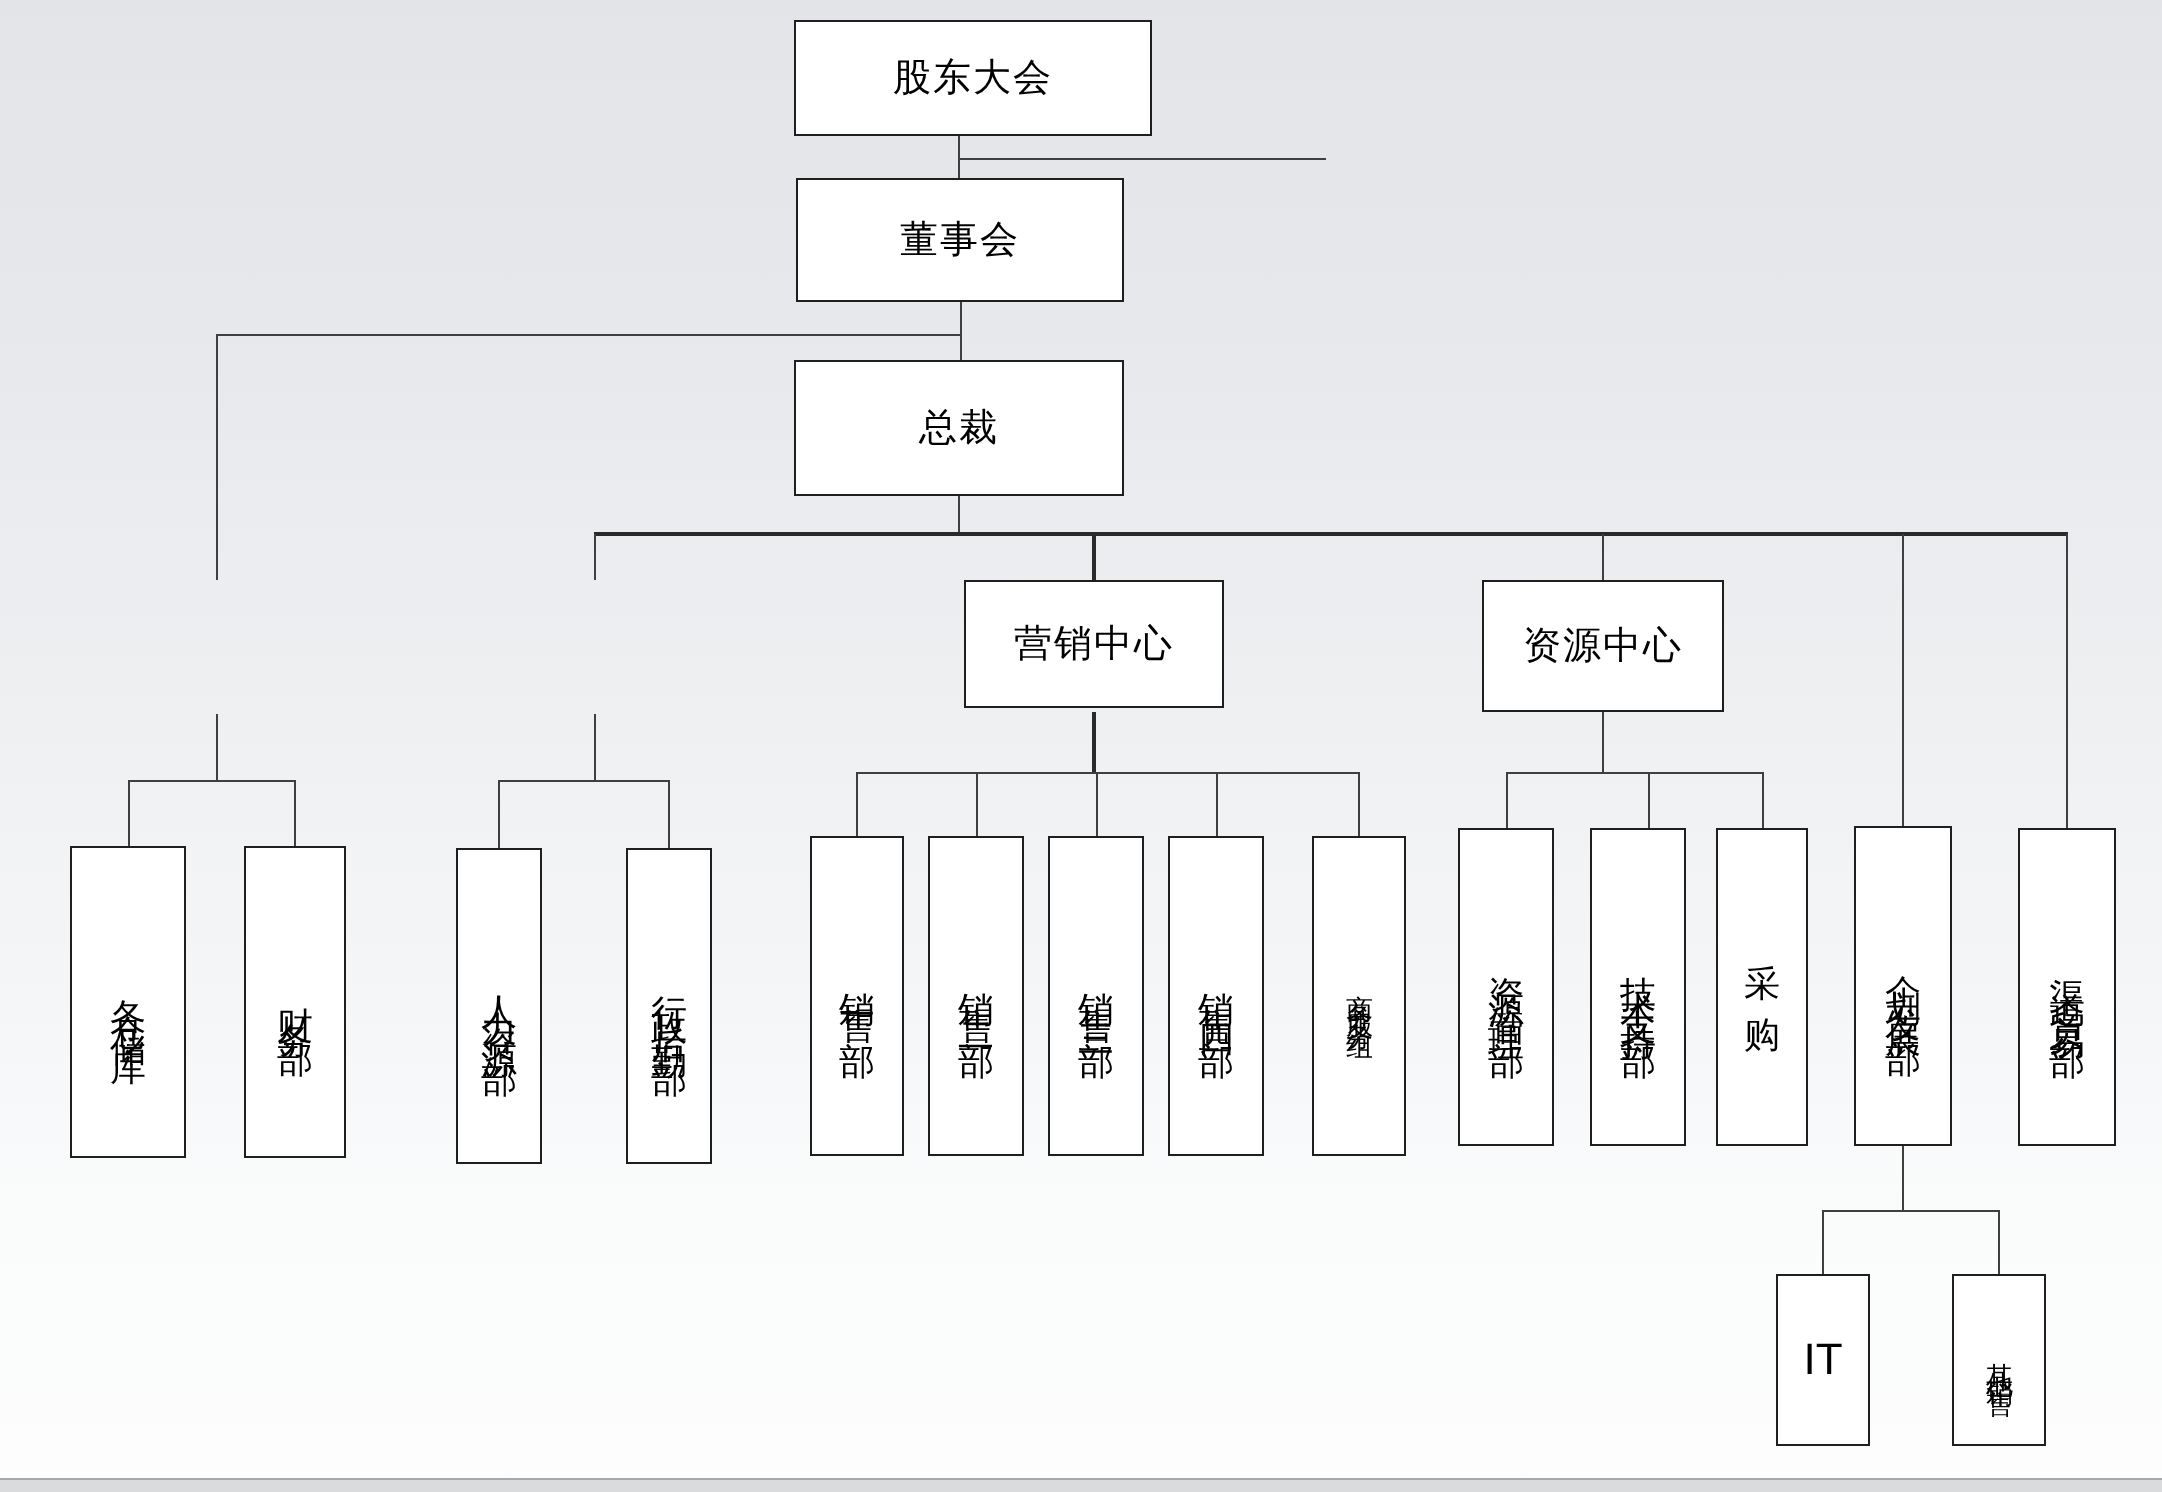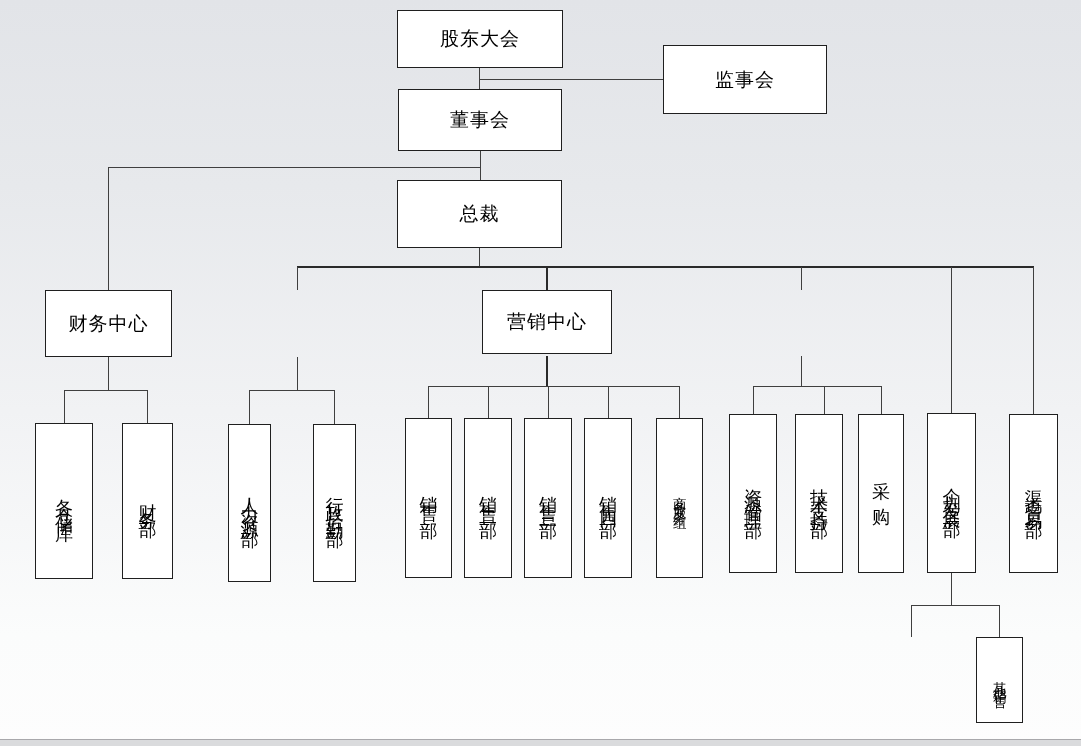--- a/index.html
+++ b/index.html
@@ -81,37 +81,34 @@
   <div class="line h" style="left:753px;top:386px;width:128px;"></div>
   <div class="line v" style="left:753px;top:386px;height:28px;"></div>
   <div class="line v" style="left:824px;top:386px;height:28px;"></div>
   <div class="line v" style="left:881px;top:386px;height:28px;"></div>
 
   <div class="line v" style="left:951px;top:573px;height:32px;"></div>
   <div class="line h" style="left:911px;top:605px;width:89px;"></div>
   <div class="line v" style="left:911px;top:605px;height:32px;"></div>
   <div class="line v" style="left:999px;top:605px;height:32px;"></div>
 
-  <div class="node hnode" style="left:397px;top:10px;width:166px;height:58px;align-items:center;">
+  <div class="node hnode" style="left:397px;top:10px;width:179px;height:58px;align-items:center;">
     <span class="lbl">股东大会</span>
-  </div>
-  <div class="node hnode" style="left:663px;top:45px;width:164px;height:69px;">
-    <span class="lbl">监事会</span>
   </div>
   <div class="node hnode" style="left:397px;top:180px;width:165px;height:68px;">
     <span class="lbl">总裁</span>
   </div>
   <div class="node hnode" style="left:398px;top:89px;width:164px;height:62px;">
     <span class="lbl">董事会</span>
   </div>
-  <div class="node hnode" style="left:45px;top:290px;width:127px;height:67px;">
-    <span class="lbl">财务中心</span>
-  </div>
   <div class="node hnode" style="left:482px;top:290px;width:130px;height:64px;">
     <span class="lbl">营销中心</span>
+  </div>
+  <div class="node hnode" style="left:741px;top:290px;width:121px;height:66px;">
+    <span class="lbl">资源中心</span>
   </div>
 
   <div class="node vnode" style="left:35px;top:423px;width:58px;height:156px;">
     <span class="lbl">各仓储库</span>
   </div>
   <div class="node vnode" style="left:122px;top:423px;width:51px;height:156px;">
     <span class="lbl">财务部</span>
   </div>
   <div class="node vnode" style="left:228px;top:424px;width:43px;height:158px;">
     <span class="lbl">人力资源部</span>
@@ -146,18 +143,21 @@
     <span class="lbl">采购</span>
   </div>
 
   <div class="node vnode" style="left:927px;top:413px;width:49px;height:160px;">
     <span class="lbl">企划发展部</span>
   </div>
   <div class="node vnode" style="left:1009px;top:414px;width:49px;height:159px;">
     <span class="lbl">渠道贸易部</span>
   </div>
 
+  <div class="node itnode" style="left:888px;top:637px;width:47px;height:86px;">
+    <span class="lbl">IT</span>
+  </div>
   <div class="node vnode small" style="left:976px;top:637px;width:47px;height:86px;">
     <span class="lbl">其他销售</span>
   </div>
 
   <div class="bottom-strip"></div>
 </div>
 
 </body></html>

